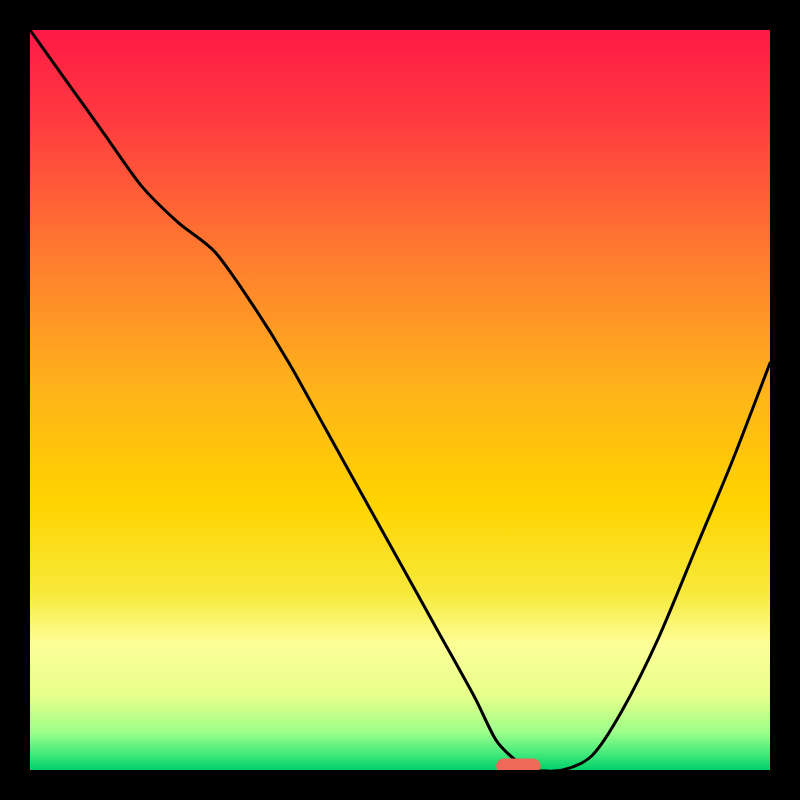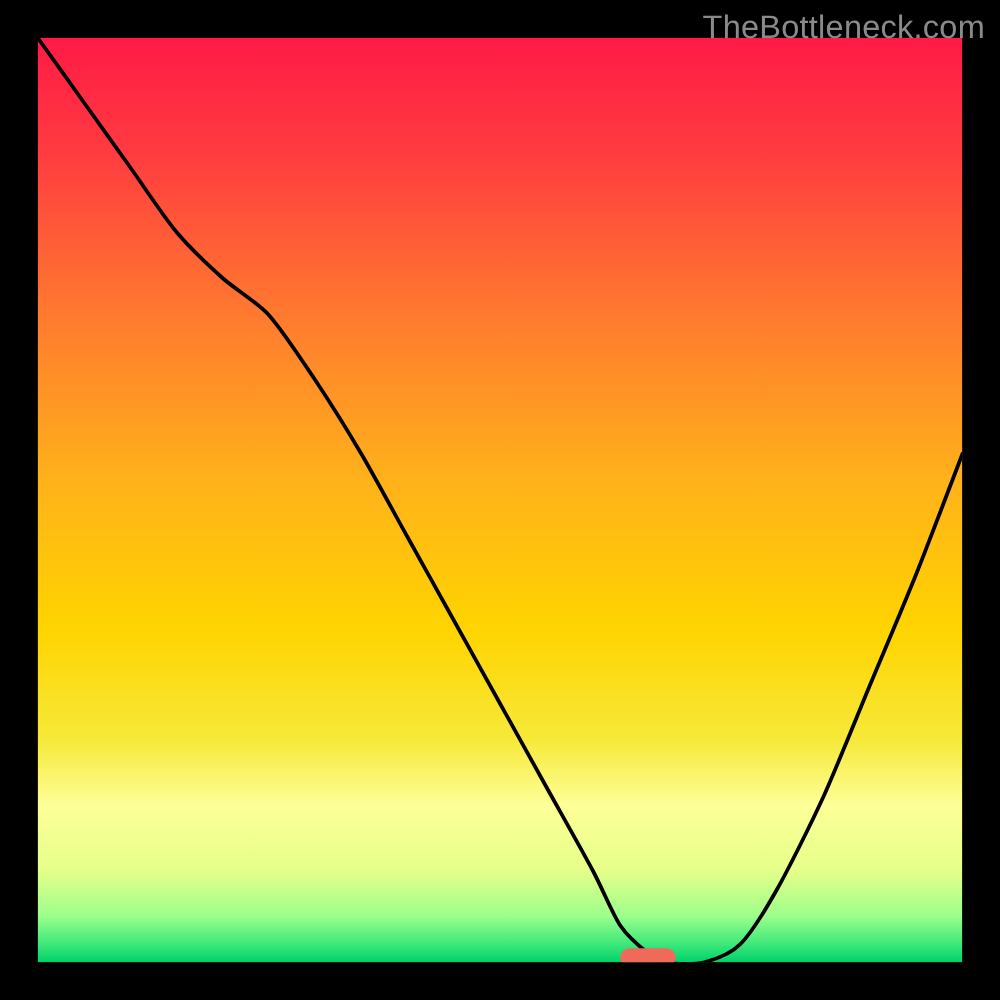--- a/index.html
+++ b/index.html
@@ -33,21 +33,20 @@
     font-weight: 500;
     color: #8b8a8a;
     letter-spacing: 0.2px;
     z-index: 20;
   }
 </style>
 </head>
 <body>
 
 <div class="frame">
-  <div class="watermark">TheBottleneck.com</div>
   <div class="plot-area">
     <svg id="chart-svg" width="740" height="740" viewBox="0 0 740 740" preserveAspectRatio="none">
         <defs>
           <linearGradient id="bg-grad" x1="0" y1="0" x2="0" y2="1">
             <stop offset="0%" stop-color="#ff1a46"></stop>
             <stop offset="12%" stop-color="#ff3a40"></stop>
             <stop offset="30%" stop-color="#ff7a2f"></stop>
             <stop offset="48%" stop-color="#ffb21a"></stop>
             <stop offset="64%" stop-color="#ffd400"></stop>
             <stop offset="76%" stop-color="#f7e93a"></stop>

